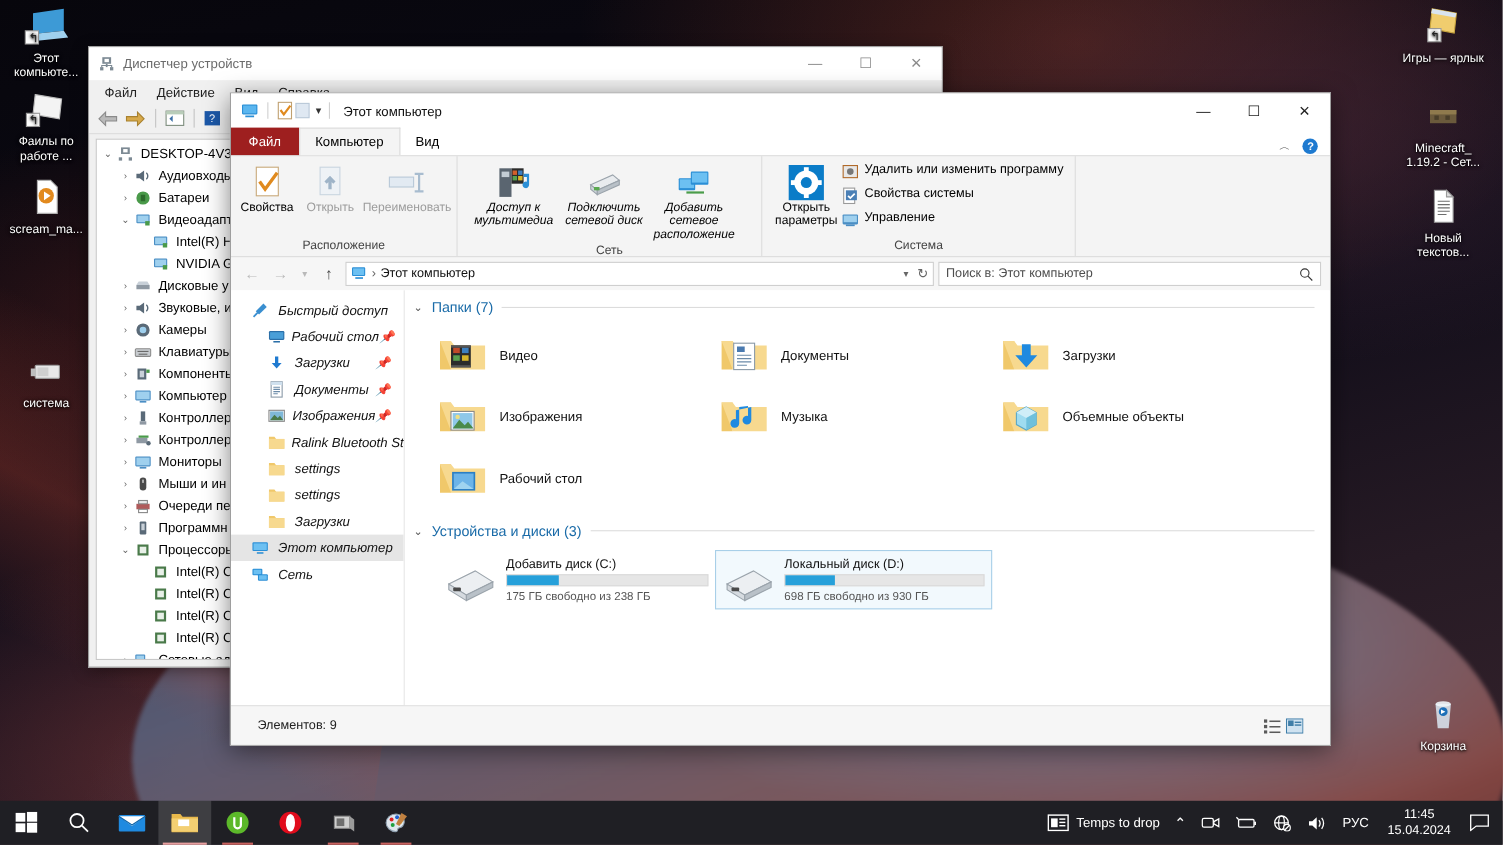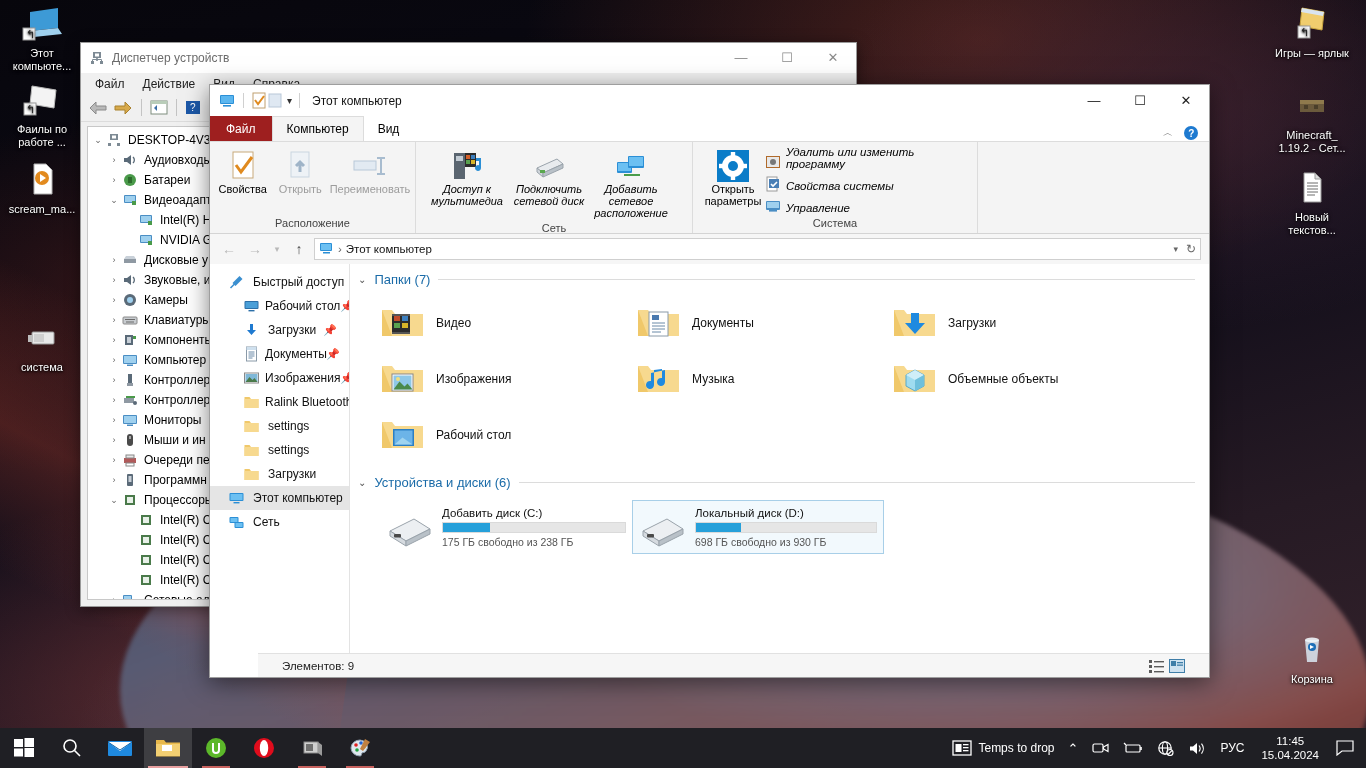--- a/index.html
+++ b/index.html
@@ -165,22 +165,22 @@
   .rbtn {
     width: 62px; display: flex; flex-direction: column;
     align-items: center; padding: 3px 2px;
     font-size: 11px; color: #000; text-align: center;
     line-height: 12px;
   }
   .rbtn.wide { width: 82px; }
   .rbtn.dim { color: #9c9c9c; }
   .rbtn .ri { height: 34px; display: flex; align-items: center; }
   .rsmall {
-    display: flex; align-items: flex-end; gap: 5px;
-    font-size: 11.5px; color: #000; height: 22px; padding-left: 2px; font-style: italic;
+    display: flex; align-items: flex-start; gap: 5px;
+    font-size: 11.5px; color: #000; height: 22px; padding-left: 2px;
   }
 
   #explorer .addrbar {
     height: 30px; display: flex; align-items: center;
     gap: 4px; padding: 0 8px; background: #f6f6f6;
   }
   .navbtn { width: 22px; text-align: center; font-size: 14px; color: #b9b9b9; }
   .navbtn.on { color: #4a4a4a; }
   .crumbbox {
     flex: 1; height: 22px; background: #fff;
@@ -190,23 +190,23 @@
   .crumbbox .cgap { margin-left: auto; display: flex; align-items: center; gap: 8px; color: #666; }
   .searchbox {
     width: 348px; height: 22px; background: #fff;
     border: 1px solid #cfcfcf; display: flex; align-items: center;
     padding: 0 6px; font-size: 11.5px; color: #4e4e4e;
   }
   .searchbox .mag { margin-left: auto; color: #333; font-size: 12px; }
 
   #explorer .body { flex: 1; display: flex; min-height: 0; }
   .navpane {
-    width: 140px; background: #fff;
+    width: 158px; background: #fff;
     border-right: 1px solid #e3e3e3;
-    padding-top: 6px; overflow: hidden;
+    padding-top: 6px; overflow: hidden; font-style: italic;
   }
   .navitem {
     height: 24px; display: flex; align-items: center;
     font-size: 12px; color: #111; padding-left: 18px; white-space: nowrap;
   }
   .navitem.indent { padding-left: 33px; }
   .navitem.selected { background: #e5e5e5; }
   .navitem .ni { width: 20px; height: 16px; margin-right: 5px; position: relative; }
   .navitem .pin { margin-left: auto; margin-right: 12px; color: #888; font-size: 11px; }
 
@@ -230,24 +230,24 @@
     padding: 4px 6px;
   }
   .drive.sel { border: 1px solid #a8cfe8; background: #f2f9fd; }
   .drive .info { flex: 1; }
   .drive .dname { font-size: 11.5px; color: #111; margin-bottom: 3px; }
   .bar { height: 11px; background: #e6e6e6; border: 1px solid #dadada; }
   .bar > i { display: block; height: 9px; background: #26a0da; }
   .drive .sub { font-size: 10.5px; color: #555; margin-top: 3px; }
 
   #explorer .statusbar {
-    height: 24px; background: #f6f6f6;
+    height: 36px; background: #f6f6f6;
     border-top: 1px solid #e1e1e1;
     display: flex; align-items: center;
-    padding: 0 24px; font-size: 11.5px; color: #222; margin-left: 48px;
+    padding: 0 24px; font-size: 11.5px; color: #222;
   }
   .statusbar .views { margin-left: auto; display: flex; gap: 4px; align-items: center; }
 
   
   #taskbar {
     position: absolute; left: 0; bottom: 0;
     width: 1366px; height: 40px;
     background: #1f1f24;
     display: flex; align-items: center;
   }
@@ -904,20 +904,29 @@
           <rect x="1" y="1" width="12" height="8" rx="1" fill="#2b8fd6"></rect>
           <rect x="2" y="2" width="10" height="6" fill="#6cc0f2"></rect>
           <rect x="4" y="10" width="7" height="1.5" fill="#2b8fd6"></rect>
         </svg>
       </span>
       <span style="color:#666;margin-right:4px;">›</span>
       <span>Этот компьютер</span>
       <span class="cgap">
         <span style="font-size:9px;">▾</span>
         <span style="font-size:12px;">↻</span>
+      </span>
+    </div>
+    <div class="searchbox">
+      <span>Поиск в: Этот компьютер</span>
+      <span class="mag">
+        <svg width="13" height="13" viewBox="0 0 13 13">
+            <circle cx="5.2" cy="5.2" r="3.8" fill="none" stroke="#333"></circle>
+            <line x1="8" y1="8" x2="12" y2="12" stroke="#333"></line>
+          </svg>
       </span>
     </div>
   </div>
 
   <div class="body">
     <div class="navpane" id="navpane">
         <div class="navitem">
           <span class="ni">
             <svg width="17" height="16" viewBox="0 0 16 16">
               <path d="M4 9 L11 2 L14 5 L7 12 z" fill="#3a8fd0"></path>
@@ -1126,21 +1135,21 @@
                 <rect x="14.5" y="14.5" width="18" height="14" fill="#6cb4e8"></rect>
                 <path d="M14.5 28.5 l8 -7 l10 7 z" fill="#9fd4f0"></path>
               </svg>
             </span>
             <span class="lbl">Рабочий стол</span>
           </div>
         </div>
 
       <div class="sectionhdr" style="padding-top:12px;">
         <span class="chev">⌄</span>
-        <span>Устройства и диски (6)</span>
+        <span>Устройства и диски (3)</span>
         <span class="line"></span>
       </div>
       <div class="drivegrid" id="drivesgrid">
           <div class="drive">
             <span>
               <svg width="48" height="40" viewBox="0 0 48 40">
                 <g transform="translate(3,6)">
                   <rect x="0" y="1" width="7" height="6" fill="#fff"></rect>
                   <rect x="8" y="0" width="8" height="7" fill="#fff"></rect>
                   <rect x="0" y="8" width="7" height="6" fill="#fff"></rect>

